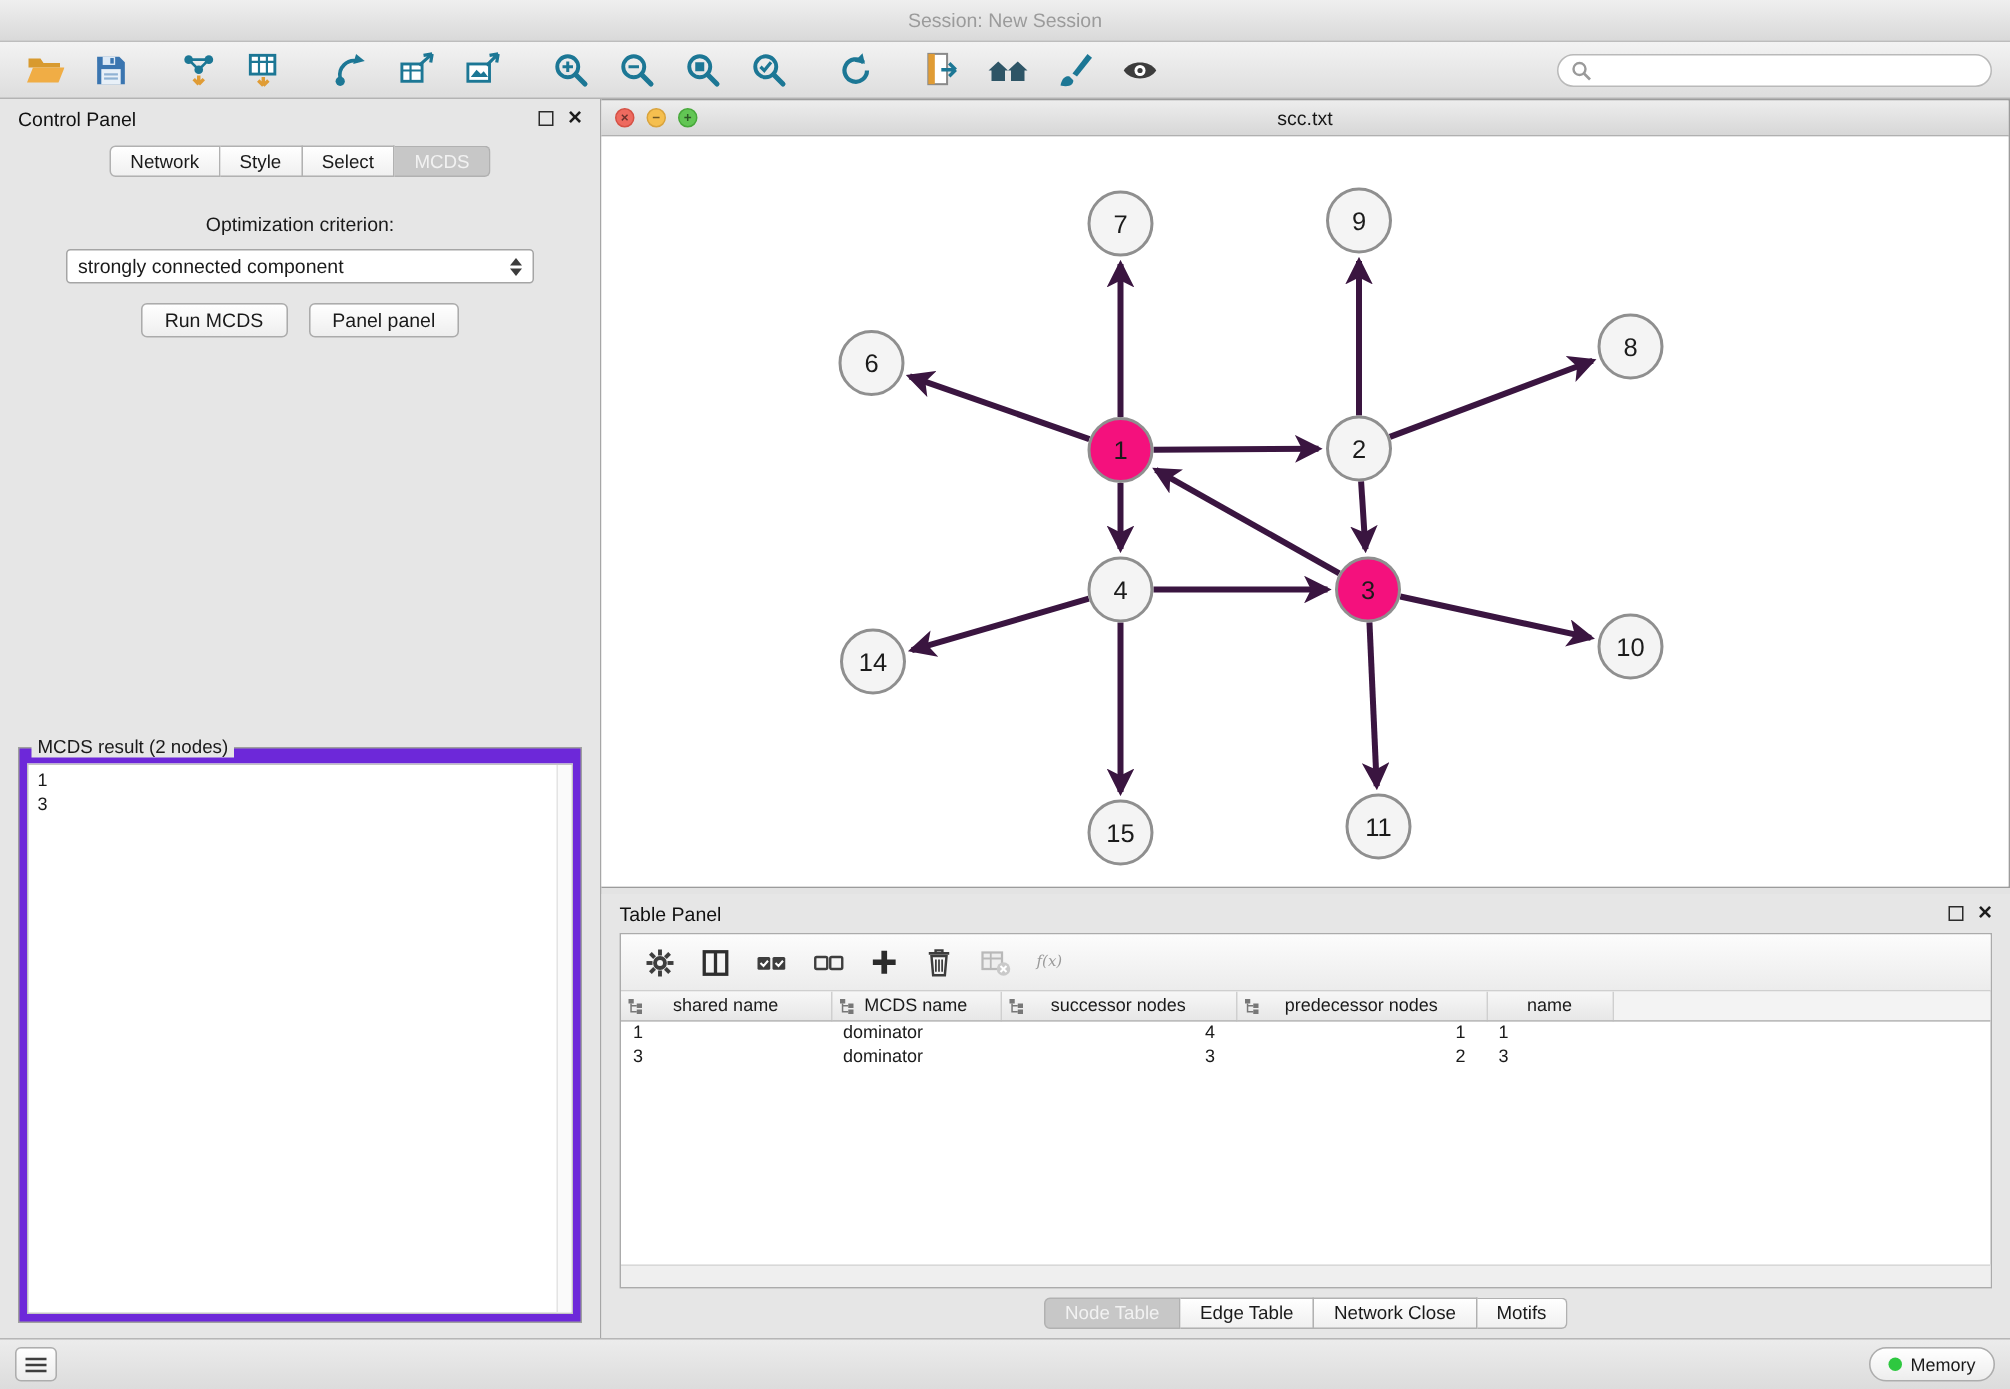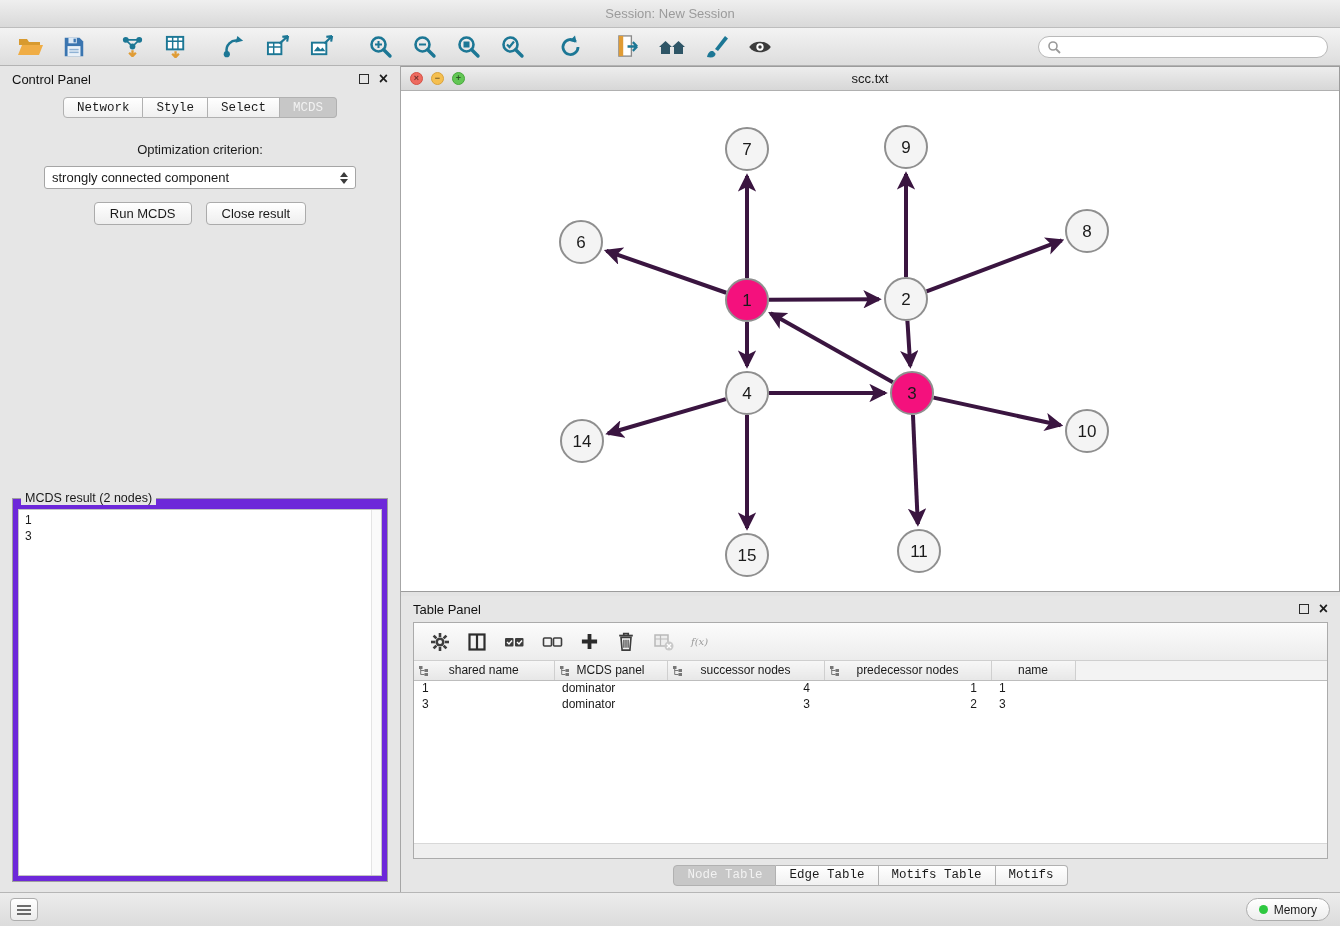--- a/index.html
+++ b/index.html
@@ -29,21 +29,21 @@
   
   .panel-header { height:26px; display:flex; align-items:center; padding:0 12px; font-size:13px; color:#111; }
   .panel-header .spacer { flex:1; }
   .ph-icons { display:flex; align-items:center; gap:10px; }
   .float-icon { width:10px; height:10px; border:1.5px solid #2b2b2b; display:inline-block; background:transparent; }
   .close-x { font-size:16px; font-weight:bold; color:#1c1c1c; line-height:1; cursor:pointer; }
 
   
   .seg-tabs { display:flex; justify-content:center; }
   .tab-btn { height:21px; padding:0 13px; font-size:12.5px; display:flex; align-items:center;
-             background:linear-gradient(#ffffff,#f0f0f0); border:1px solid #b1b1b1; border-left:none; cursor:pointer; color:#1a1a1a;font-family:Liberation Mono, monospace; }
+             background:linear-gradient(#ffffff,#f0f0f0); border:1px solid #b1b1b1; border-left:none; cursor:pointer; color:#1a1a1a; }
   .tab-btn:first-child { border-left:1px solid #b1b1b1; border-radius:4px 0 0 4px; }
   .tab-btn:last-child { border-radius:0 4px 4px 0; }
   .tab-btn.active { background:#c7c7c7; color:#f2f2f2; }
 
   
   .cp-tabs { margin:5px 0 8px; }
   .cp-opt-label { text-align:center; font-size:13px; margin:16px 0 9px; }
   .cp-dropdown { margin:0 44px; height:23px; background:#fff; border:1px solid #a5a5a5; border-radius:3px;
                  display:flex; align-items:center; justify-content:space-between; padding:0 7px; font-size:13px; cursor:pointer; }
   .dd-arrows { display:flex; flex-direction:column; gap:2px; align-items:center; }
@@ -274,21 +274,21 @@
       <div class="cp-dropdown">
         <span>strongly connected component</span>
         <span class="dd-arrows">
             <i class="up"></i>
             <i class="dn"></i>
           </span>
       </div>
 
       <div class="cp-buttons">
         <button class="push-btn">Run MCDS</button>
-        <button class="push-btn">Close result</button>
+        <button class="push-btn">Panel panel</button>
       </div>
 
       <div class="cp-spacer"></div>
 
       <div class="result-group">
         <span class="result-legend">MCDS result (2 nodes)</span>
         <div class="result-area">
           <div>1</div>
           <div>3</div>
           <div class="result-scroll"></div>
@@ -472,21 +472,21 @@
                         </svg>
                     <span>shared name</span>
                       </div>
                     </th>
                   <th>
                       <div class="th-inner">
                     <svg class="col-icon" width="11" height="11" viewBox="0 0 11 11">
                           <path d="M1 1h3.5v3H1z M6.5 4h3.5v3H6.5z M6.5 8h3.5v3H6.5z" fill="#777"></path>
                           <path d="M2.7 4v5.5h3.8M2.7 5.5h3.8" stroke="#777" fill="none"></path>
                         </svg>
-                    <span>MCDS panel</span>
+                    <span>MCDS name</span>
                       </div>
                     </th>
                   <th>
                       <div class="th-inner">
                     <svg class="col-icon" width="11" height="11" viewBox="0 0 11 11">
                           <path d="M1 1h3.5v3H1z M6.5 4h3.5v3H6.5z M6.5 8h3.5v3H6.5z" fill="#777"></path>
                           <path d="M2.7 4v5.5h3.8M2.7 5.5h3.8" stroke="#777" fill="none"></path>
                         </svg>
                     <span>successor nodes</span>
                       </div>
@@ -528,21 +528,21 @@
                 </tbody>
             </table>
           </div>
 
           <div class="tp-scroll"></div>
         </div>
 
         <div class="seg-tabs tp-tabs">
           <span class="tab-btn active">Node Table</span>
           <span class="tab-btn">Edge Table</span>
-          <span class="tab-btn">Motifs Table</span>
+          <span class="tab-btn">Network Close</span>
           <span class="tab-btn">Motifs</span>
         </div>
       </div>
     </div>
   </div>
 
   <div class="statusbar">
     <button class="burger-btn">
       <svg width="16" height="12" viewBox="0 0 16 12">
         <path d="M1 2h14M1 6h14M1 10h14" stroke="#3e3e3e" stroke-width="1.6"></path>

